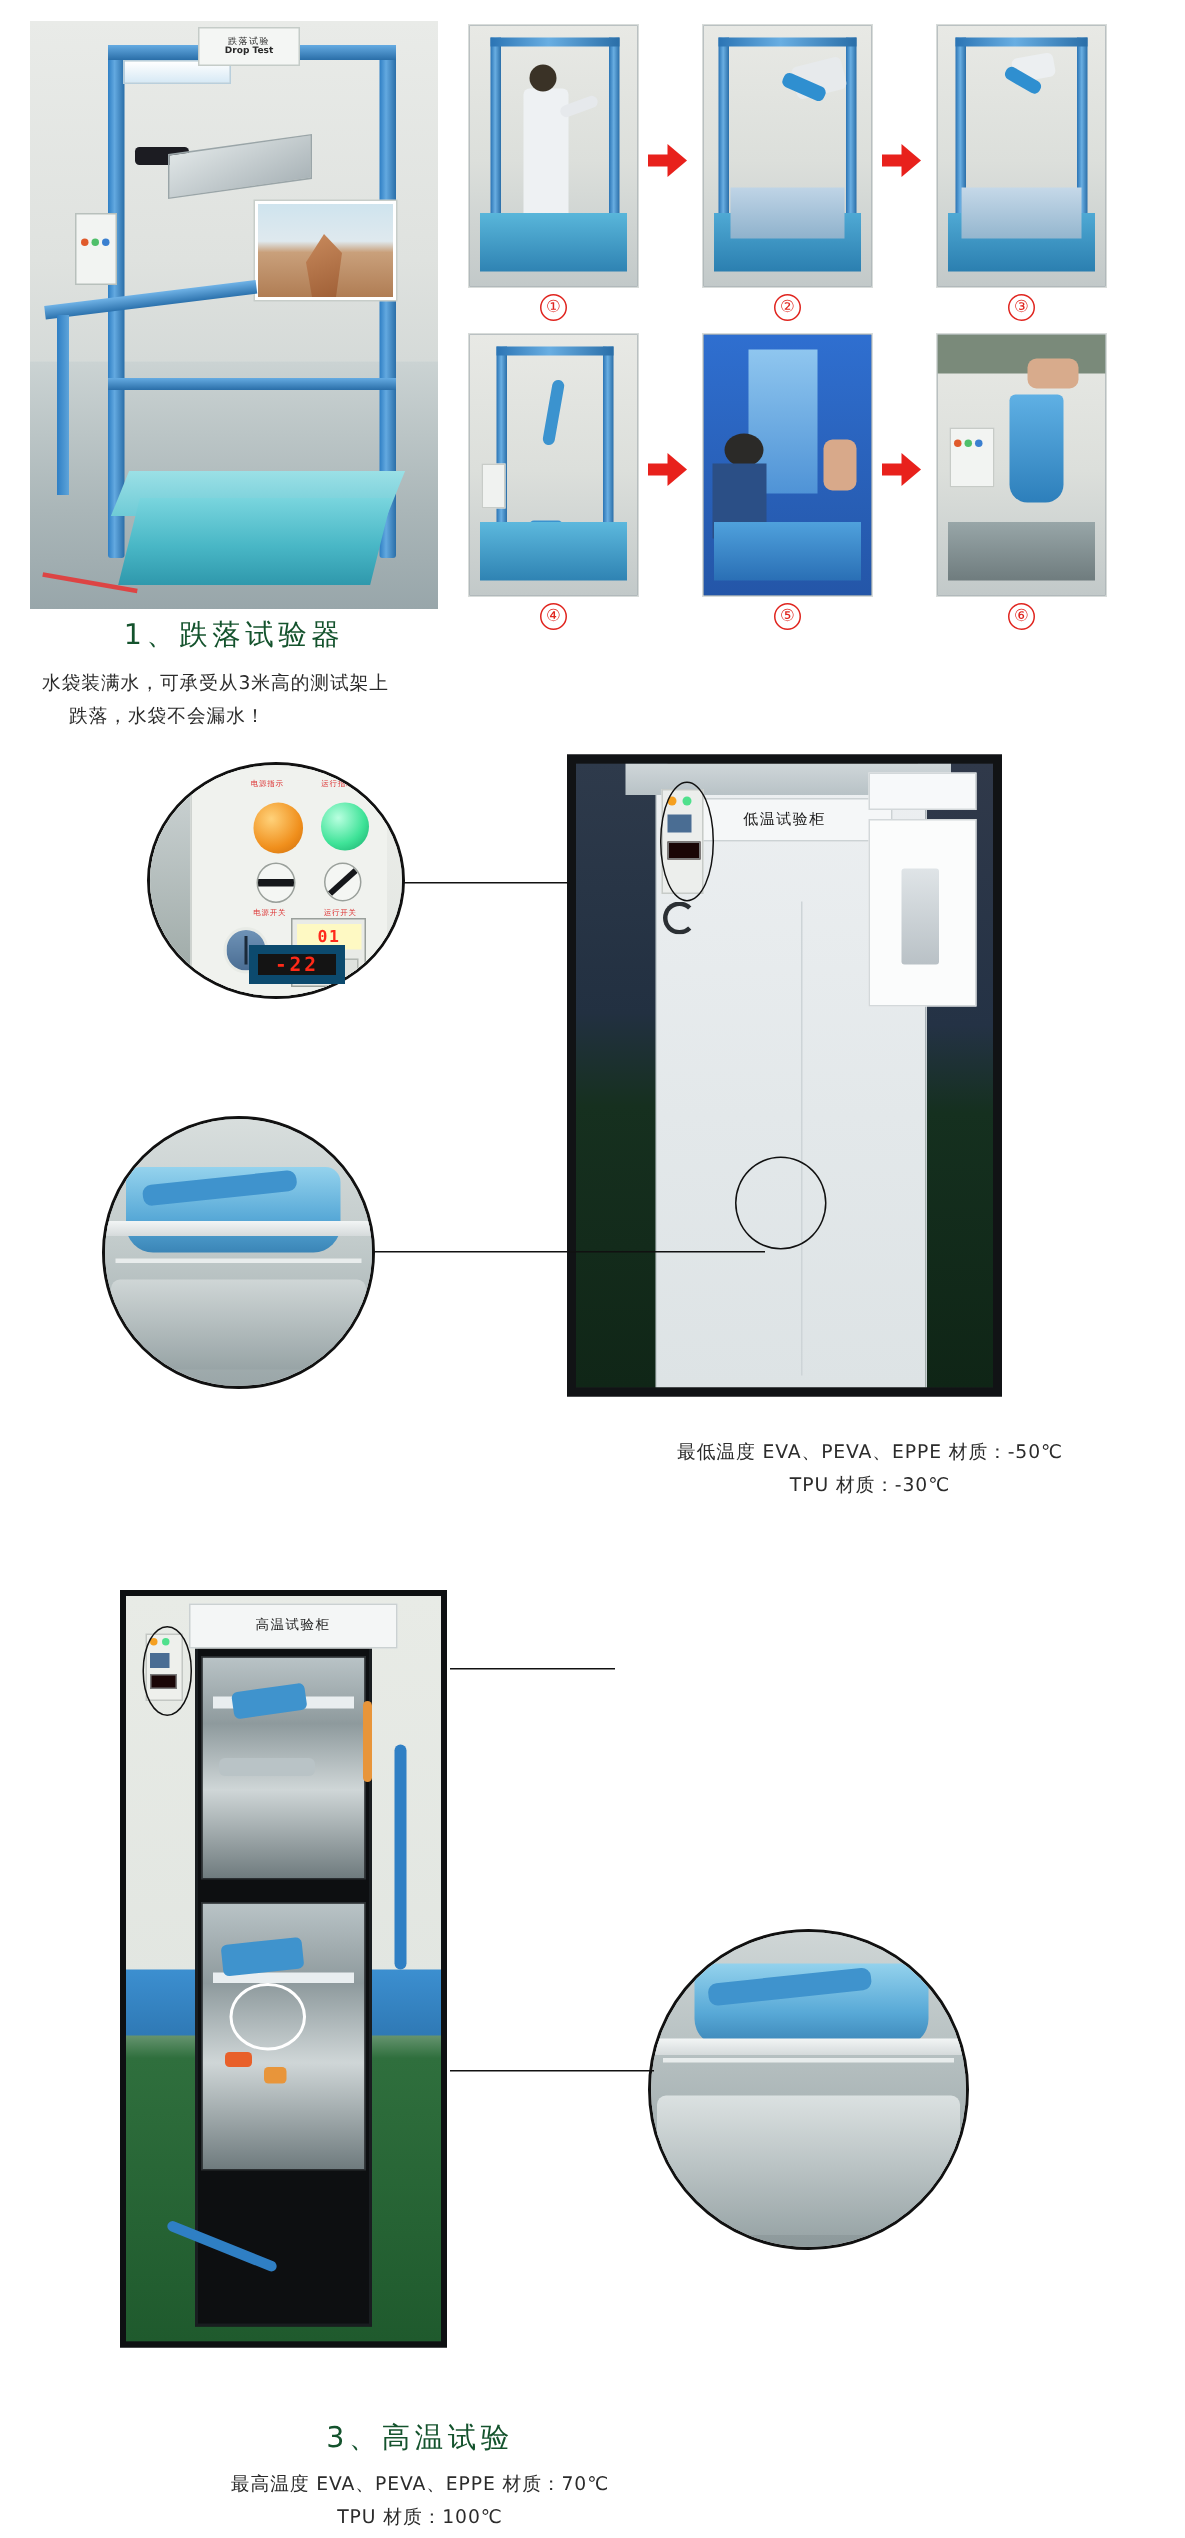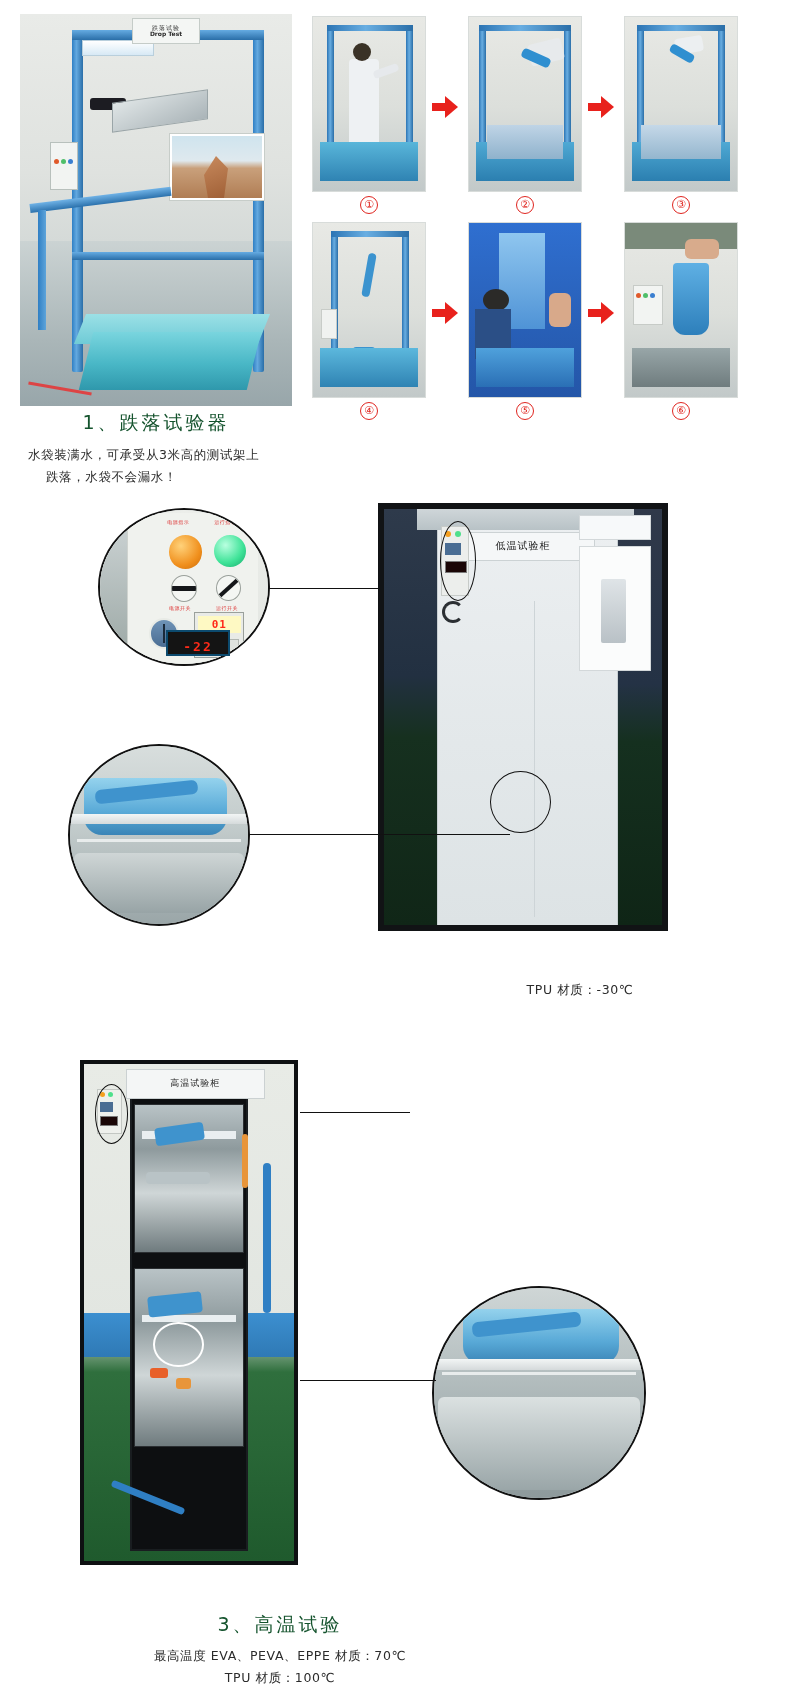--- a/index.html
+++ b/index.html
@@ -461,35 +461,36 @@
       <div class="meter" style="left:56%; top:66%; width:30%; height:30%;">
         <div class="screen">
             <b>01</b>
           </div>
         <div class="slots"></div>
       </div>
     </div>
   </div>
   <div class="leader" style="left:268px; top:588px; width:112px;"></div>
 
-  <div style="position:absolute; left:166px; top:630px; width:64px; height:26px; background:#141414; border:2px solid #0c4a6e; display:flex; align-items:flex-end; justify-content:center;">
+  <div style="position:absolute; left:166px; top:630px; width:64px; height:26px; background:#141414; border:6px solid #0c4a6e; display:flex; align-items:center; justify-content:center;">
     <b style="color:#ff2a18; font-family:'DejaVu Sans Mono','Liberation Mono',monospace; font-size:13px; letter-spacing:2px;">-22</b>
   </div>
 
   <div class="zoomcircle" style="left:68px; top:744px; width:182px; height:182px;">
     <div class="bz">
       <div class="bag"></div>
       <div class="tube"></div>
       <div class="shelf"></div>
       <div class="rail"></div>
       <div class="pan"></div>
     </div>
   </div>
   <div class="leader" style="left:248px; top:834px; width:262px;"></div>
 
+  <div class="cap-body" style="left:370px; top:957px; width:420px;">最低温度 EVA、PEVA、EPPE 材质：-50℃</div>
   <div class="cap-body" style="left:370px; top:979px; width:420px;">TPU 材质：-30℃</div>
 
   <div class="photo" id="hightemp-cabinet">
     <div class="wallBg"></div>
     <div class="blueband"></div>
     <div class="cab"></div>
     <div class="hdr2">
       <span>高温试验柜</span>
     </div>
     <div class="paper"></div>

